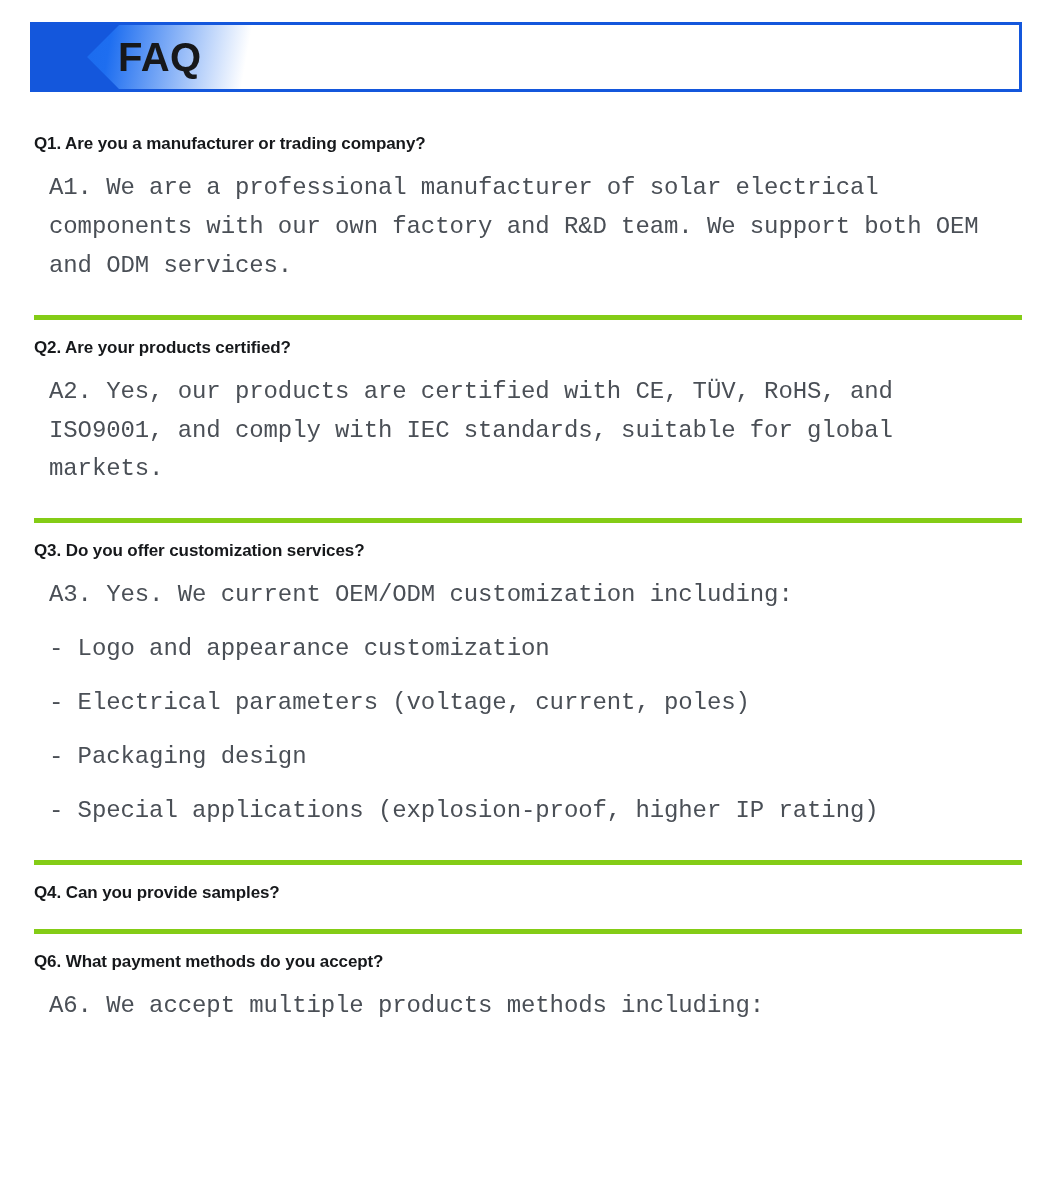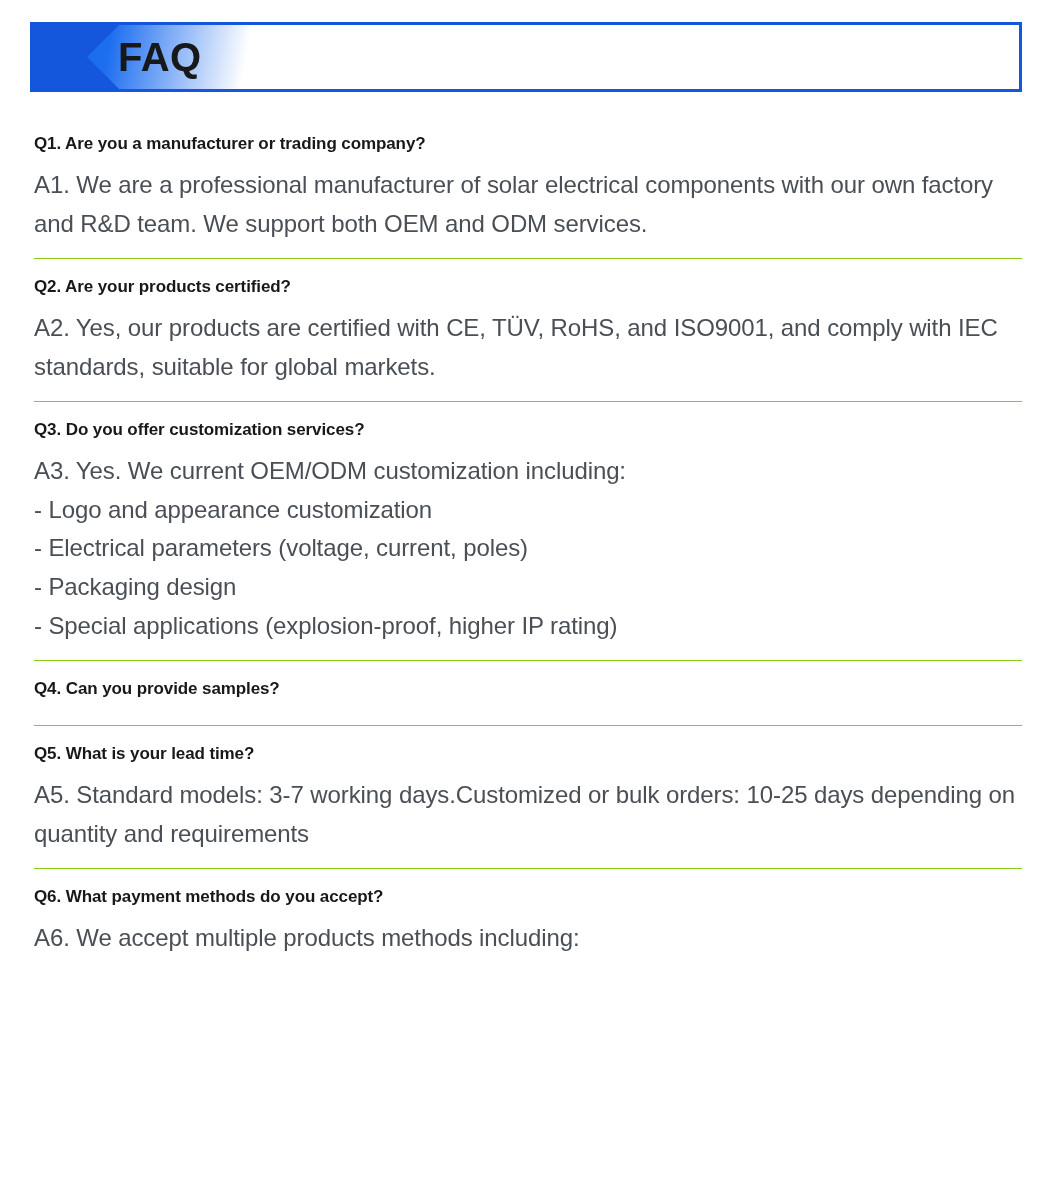--- a/index.html
+++ b/index.html
@@ -61,37 +61,38 @@
 
   
   .qa-list {
     margin: 0 38px 0 34px;
     padding-top: 26px;
   }
   .qa-block {
     padding-bottom: 14px;
   }
   .qa-block + .qa-block {
-    border-top: 1px solid #84cc16;
+    border-top: 5px solid #84cc16;
     padding-top: 18px;
   }
   .qa-question {
     font-size: 17px;
     font-weight: bold;
     color: #16181b;
     margin: 0 0 12px 0;
     line-height: 1.18;
     letter-spacing: -0.1px;
   }
   .qa-answer-line {
     font-size: 24px;
     color: #4a4f56;
     line-height: 1.62;
-    margin: 0;
+    margin: 15px;
     letter-spacing: -0.1px;
+    font-family: Liberation Mono, monospace;
   }
 </style>
 </head>
 <body>
 
 <div class="page">
 
   <div class="faq-header">
     <div class="faq-header-bar"></div>
     <div class="faq-header-wedge"></div>
@@ -116,24 +117,20 @@
       <p class="qa-answer-line">- Logo and appearance customization</p>
       <p class="qa-answer-line">- Electrical parameters (voltage, current, poles)</p>
       <p class="qa-answer-line">- Packaging design</p>
       <p class="qa-answer-line">- Special applications (explosion-proof, higher IP rating)</p>
     </div>
 
     <div class="qa-block">
       <p class="qa-question">Q4.  Can you provide samples?</p>
     </div>
 
-    <div class="qa-block">
-      <p class="qa-question">Q5.  What is your lead time?</p>
-      <p class="qa-answer-line">A5. Standard models: 3-7 working days.Customized or bulk orders: 10-25 days depending on quantity and requirements</p>
-    </div>
 
     <div class="qa-block">
       <p class="qa-question">Q6.  What payment methods do you accept?</p>
       <p class="qa-answer-line">A6. We accept multiple products methods including:</p>
     </div>
 
   </div>
 </div>
 
 </body></html>

